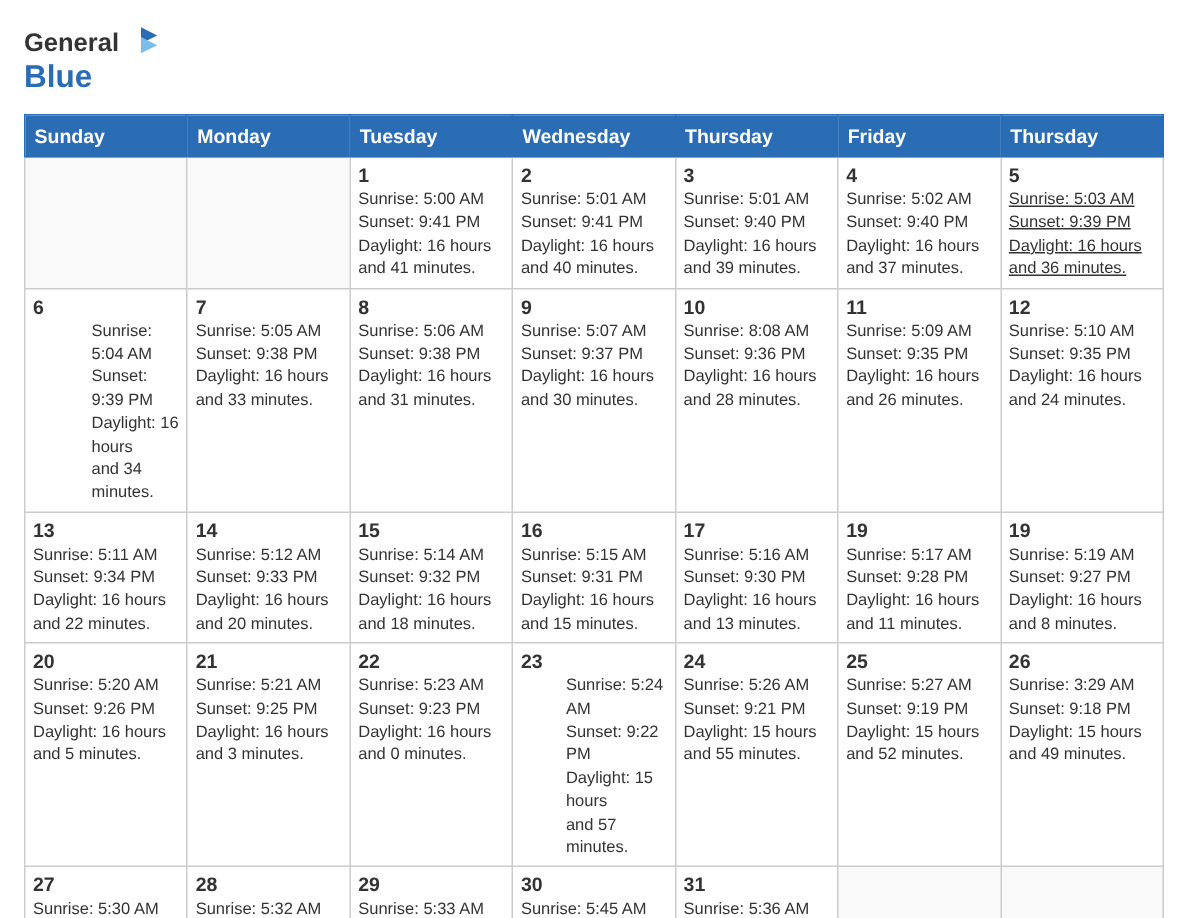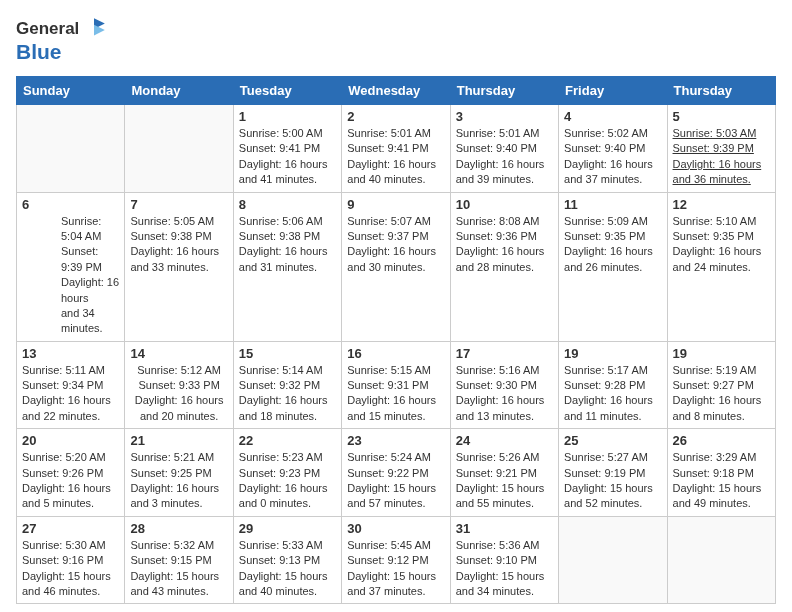--- a/index.html
+++ b/index.html
@@ -200,21 +200,21 @@
       <tr class="week-row">
         <td>
           <span class="day-number">13</span>
           <div class="cell-content" style="white-space: pre-line;">Sunrise: 5:11 AM
 Sunset: 9:34 PM
 Daylight: 16 hours
 and 22 minutes.</div>
         </td>
         <td>
           <span class="day-number">14</span>
-          <div class="cell-content" style="white-space: pre-line; text-align: center;">Sunrise: 5:12 AM
+          <div class="cell-content" style="white-space: pre-line;">Sunrise: 5:12 AM
 Sunset: 9:33 PM
 Daylight: 16 hours
 and 20 minutes.</div>
         </td>
         <td>
           <span class="day-number">15</span>
           <div class="cell-content" style="white-space: pre-line;">Sunrise: 5:14 AM
 Sunset: 9:32 PM
 Daylight: 16 hours
 and 18 minutes.</div>
@@ -265,21 +265,21 @@
         </td>
         <td>
           <span class="day-number">22</span>
           <div class="cell-content" style="white-space: pre-line;">Sunrise: 5:23 AM
 Sunset: 9:23 PM
 Daylight: 16 hours
 and 0 minutes.</div>
         </td>
         <td>
           <span class="day-number">23</span>
-          <div class="cell-content" style="white-space: pre-line;">Sunrise: 5:24 AM
+          <div class="cell-content" style="white-space: pre-line; margin-left: 30px;">Sunrise: 5:24 AM
 Sunset: 9:22 PM
 Daylight: 15 hours
 and 57 minutes.</div>
         </td>
         <td>
           <span class="day-number">24</span>
           <div class="cell-content" style="white-space: pre-line;">Sunrise: 5:26 AM
 Sunset: 9:21 PM
 Daylight: 15 hours
 and 55 minutes.</div>

